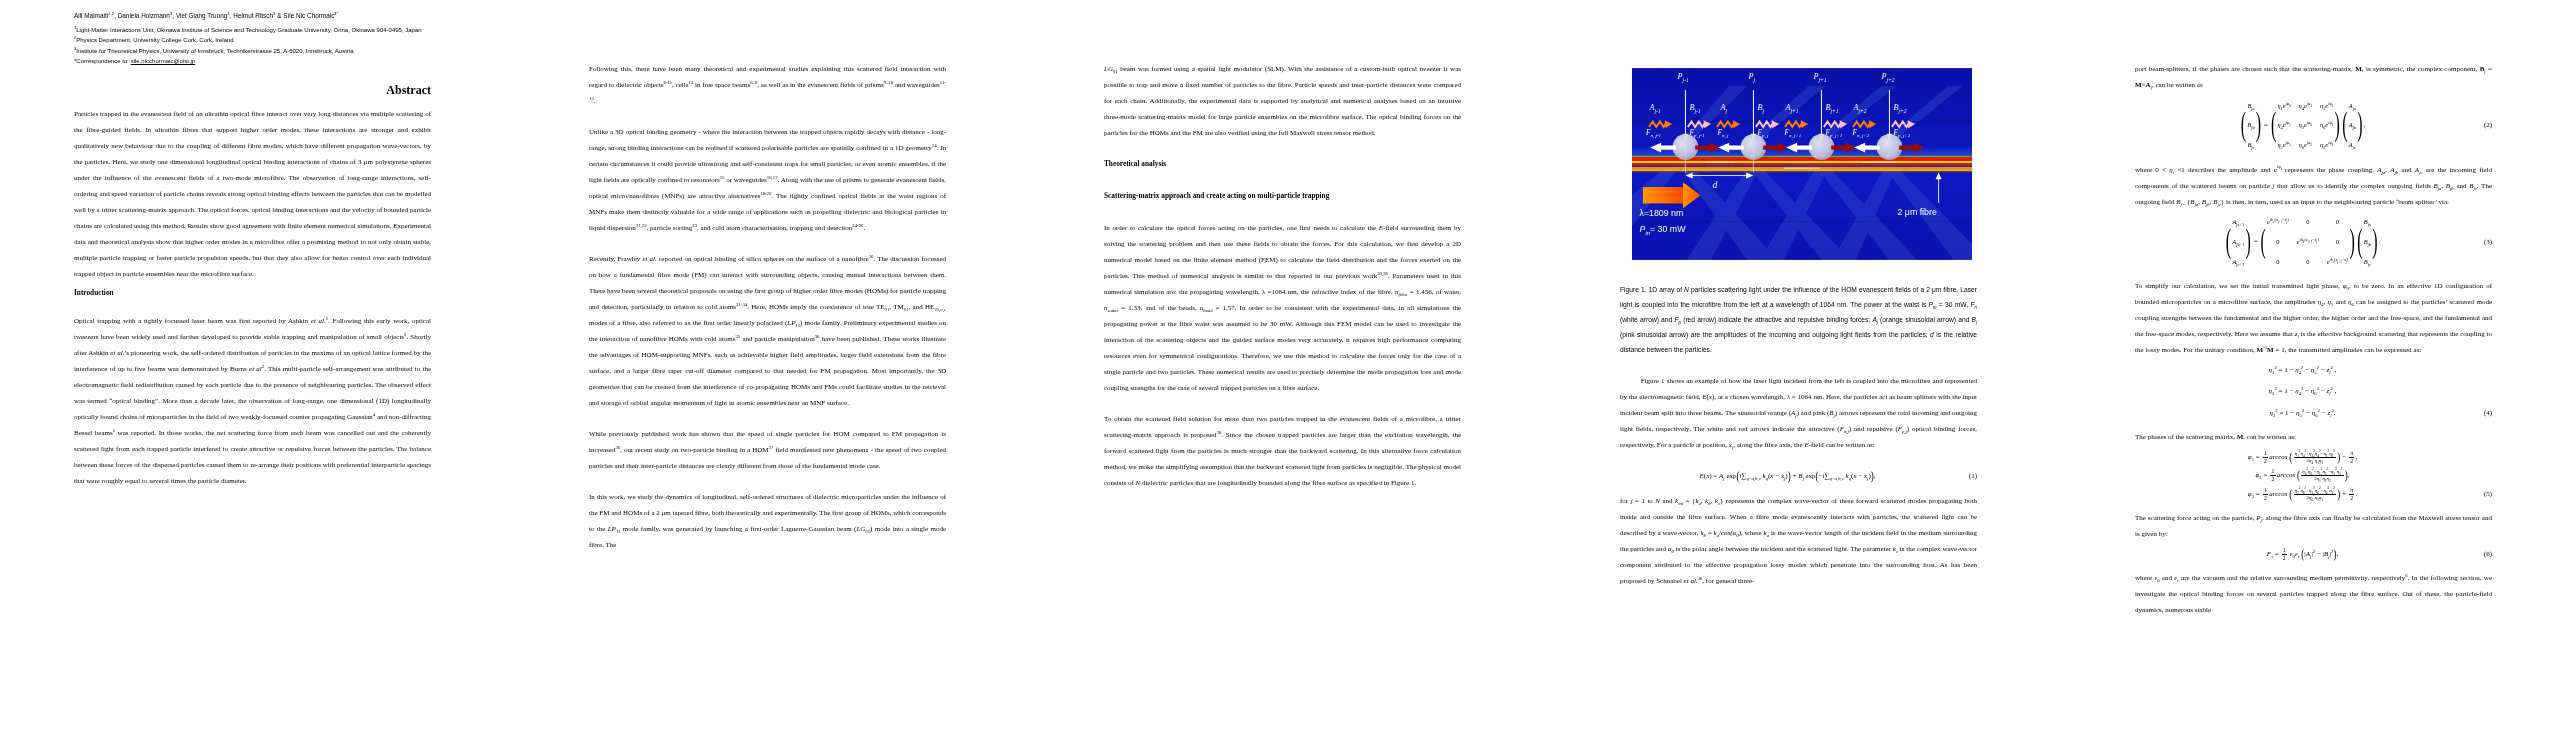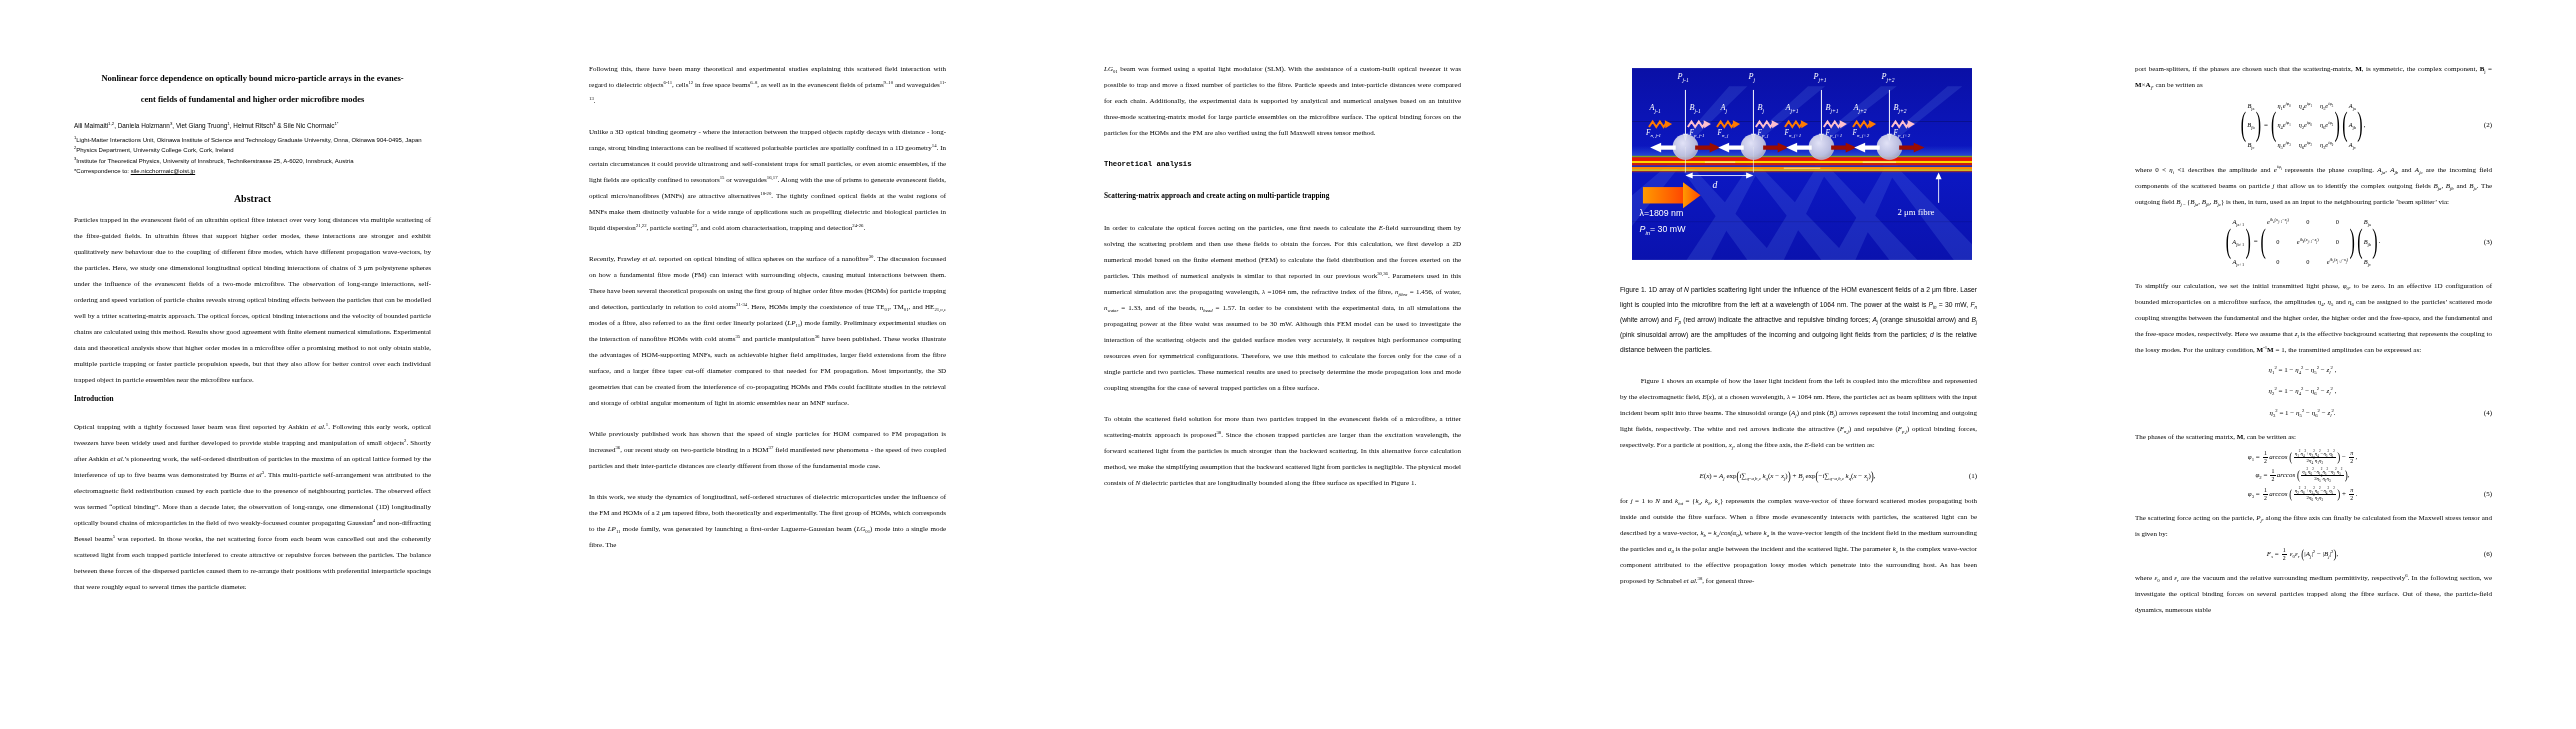--- a/index.html
+++ b/index.html
@@ -5,21 +5,21 @@
   html,body{margin:0;padding:0;background:#ffffff;width:2576px;height:729px;overflow:hidden;}
   body{font-family:"Liberation Serif",serif;color:#000;}
   .page{position:absolute;top:0;width:515px;height:729px;background:#fff;}
   .col{position:absolute;left:74px;width:357px;top:0;}
   .body-text{font-size:7px;line-height:16px;text-align:justify;}
   p.para{margin:0 0 15px 0;}
   .ttl{font-size:8.5px;line-height:21px;font-weight:bold;text-align:center;margin:68px 0 0 0;}
   .authors{font-family:"Liberation Sans",sans-serif;font-size:6.4px;margin-top:12px;}
   .affil{font-family:"Liberation Sans",sans-serif;font-size:6px;line-height:10.6px;margin-top:5.5px;}
   .affil .email{text-decoration:underline;}
-  .h-center{font-size:10px;font-weight:bold;text-align:center;margin:16.4px 0 8px 0;}
+  .h-center{font-size:12px;font-weight:bold;text-align:right;margin:16.4px 0 8px 0;}
   .h-left{font-size:7.3px;font-weight:bold;margin:0 0 16px 0;}
   sup{font-size:68%;line-height:0;}
   sub{font-size:68%;line-height:0;}
   .caption{font-family:"Liberation Sans",sans-serif;font-size:6.7px;line-height:15px;text-align:justify;margin-top:22px;}
   .indent1{text-indent:20.7px;}
   
   .eq{display:flex;align-items:center;margin:3.6px 0 8.5px 0;}
   .eq .ebody{flex:1;text-align:center;font-size:7px;}
   .eq .eno{width:22px;text-align:right;font-size:7px;}
   .eq.bottomno{align-items:flex-end;}
@@ -37,21 +37,20 @@
   .fig1 svg{position:absolute;left:0;top:0;}
   .figlabel{position:absolute;color:#fff;font-size:8.2px;font-style:italic;white-space:nowrap;}
   .figlabel.small{font-size:7.3px;}
   .figlabel.sans{font-family:"Liberation Sans",sans-serif;font-style:normal;font-size:8.8px;}
 </style>
 </head>
 <body>
 
 <div class="page" style="left:0;">
   <div class="col">
-    <div class="ttl">Nonlinear force dependence on optically bound micro-particle arrays in the evanes-<br>cent fields of fundamental and higher order microfibre modes</div>
     <div class="authors">Aili Maimaiti<sup>1,2</sup>, Daniela Holzmann<sup>3</sup>, Viet Giang Truong<sup>1</sup>, Helmut Ritsch<sup>3</sup> &amp; Síle Nic Chormaic<sup>1*</sup></div>
     <div class="affil">
       <div><sup>1</sup>Light-Matter Interactions Unit, Okinawa Institute of Science and Technology Graduate University, Onna, Okinawa 904-0495, Japan</div>
       <div><sup>2</sup>Physics Department, University College Cork, Cork, Ireland</div>
       <div><sup>3</sup>Institute for Theoretical Physics, University of Innsbruck, Technikerstrasse 25, A-6020, Innsbruck, Austria</div>
       <div><span>*Correspondence to: </span><span class="email">sile.nicchormaic@oist.jp</span></div>
     </div>
     <div class="h-center">Abstract</div>
     <div class="body-text">Particles trapped in the evanescent field of an ultrathin optical fibre interact over very long distances via multiple scattering of the fibre-guided fields. In ultrathin fibres that support higher order modes, these interactions are stronger and exhibit qualitatively new behaviour due to the coupling of different fibre modes, which have different propagation wave-vectors, by the particles. Here, we study one dimensional longitudinal optical binding interactions of chains of 3 μm polystyrene spheres under the influence of the evanescent fields of a two-mode microfibre. The observation of long-range interactions, self-ordering and speed variation of particle chains reveals strong optical binding effects between the particles that can be modelled well by a tritter scattering-matrix approach. The optical forces, optical binding interactions and the velocity of bounded particle chains are calculated using this method. Results show good agreement with finite element numerical simulations. Experimental data and theoretical analysis show that higher order modes in a microfibre offer a promising method to not only obtain stable, multiple particle trapping or faster particle propulsion speeds, but that they also allow for better control over each individual trapped object in particle ensembles near the microfibre surface.</div>
     <div class="h-left" style="margin-top:6px;">Introduction</div>
@@ -65,21 +64,21 @@
     <p class="para">Unlike a 3D optical binding geometry - where the interaction between the trapped objects rapidly decays with distance - long-range, strong binding interactions can be realised if scattered polarisable particles are spatially confined in a 1D geometry<sup>14</sup>. In certain circumstances it could provide ultrastrong and self-consistent traps for small particles, or even atomic ensembles, if the light fields are optically confined to resonators<sup>15</sup> or waveguides<sup>16,17</sup>. Along with the use of prisms to generate evanescent fields, optical micro/nanofibres (MNFs) are attractive alternatives<sup>18-20</sup>. The tightly confined optical fields at the waist regions of MNFs make them distinctly valuable for a wide range of applications such as propelling dielectric and biological particles in liquid dispersion<sup>21,22</sup>, particle sorting<sup>23</sup>, and cold atom characterisation, trapping and detection<sup>24-26</sup>.</p>
     <p class="para">Recently, Frawley <i>et al.</i> reported on optical binding of silica spheres on the surface of a nanofibre<sup>30</sup>. The discussion focussed on how a fundamental fibre mode (FM) can interact with surrounding objects, causing mutual interactions between them. There have been several theoretical proposals on using the first group of higher order fibre modes (HOMs) for particle trapping and detection, particularly in relation to cold atoms<sup>31-34</sup>. Here, HOMs imply the coexistence of true TE<sub>01</sub>, TM<sub>01</sub>, and HE<sub>21,o,e</sub> modes of a fibre, also referred to as the first order linearly polarized (<i>LP</i><sub>11</sub>) mode family. Preliminary experimental studies on the interaction of nanofibre HOMs with cold atoms<sup>35</sup> and particle manipulation<sup>36</sup> have been published. These works illustrate the advantages of HOM-supporting MNFs, such as achievable higher field amplitudes, larger field extensions from the fibre surface, and a larger fibre taper cut-off diameter compared to that needed for FM propagation. Most importantly, the 3D geometries that can be created from the interference of co-propagating HOMs and FMs could facilitate studies in the retrieval and storage of orbital angular momentum of light in atomic ensembles near an MNF surface.</p>
     <p class="para">While previously published work has shown that the speed of single particles for HOM compared to FM propagation is increased<sup>36</sup>, our recent study on two-particle binding in a HOM<sup>37</sup> field manifested new phenomena - the speed of two coupled particles and their inter-particle distances are clearly different from those of the fundamental mode case.</p>
     <p class="para">In this work, we study the dynamics of longitudinal, self-ordered structures of dielectric microparticles under the influence of the FM and HOMs of a 2 μm tapered fibre, both theoretically and experimentally. The first group of HOMs, which corresponds to the <i>LP</i><sub>11</sub> mode family, was generated by launching a first-order Laguerre-Gaussian beam (<i>LG</i><sub>01</sub>) mode into a single mode fibre. The</p>
   </div>
 </div>
 
 <div class="page" style="left:1030px;">
   <div class="col body-text" style="top:61px;">
     <p class="para"><i>LG</i><sub>01</sub> beam was formed using a spatial light modulator (SLM). With the assistance of a custom-built optical tweezer it was possible to trap and move a fixed number of particles to the fibre. Particle speeds and inter-particle distances were compared for each chain. Additionally, the experimental data is supported by analytical and numerical analyses based on an intuitive three-mode scattering-matrix model for large particle ensembles on the microfibre surface. The optical binding forces on the particles for the HOMs and the FM are also verified using the full Maxwell stress tensor method.</p>
-    <div class="h-left" style="margin-top:11px;font-family:Liberation Mono, monospace;">Theoretical analysis</div>
+    <div class="h-left" style="margin-top:11px;">Theoretical analysis</div>
     <div class="h-left">Scattering-matrix approach and create acting on multi-particle trapping</div>
     <p class="para">In order to calculate the optical forces acting on the particles, one first needs to calculate the <i>E</i>-field surrounding them by solving the scattering problem and then use these fields to obtain the forces. For this calculation, we first develop a 2D numerical model based on the finite element method (FEM) to calculate the field distribution and the forces exerted on the particles. This method of numerical analysis is similar to that reported in our previous work<sup>30,36</sup>. Parameters used in this numerical simulation are: the propagating wavelength, <i>λ</i> =1064 nm, the refractive index of the fibre, <i>n<sub>fibre</sub></i> = 1.456, of water, <i>n<sub>water</sub></i> = 1.33, and of the beads, <i>n<sub>bead</sub></i> = 1.57. In order to be consistent with the experimental data, in all simulations the propagating power at the fibre waist was assumed to be 30 mW. Although this FEM model can be used to investigate the interaction of the scattering objects and the guided surface modes very accurately, it requires high performance computing resources even for symmetrical configurations. Therefore, we use this method to calculate the forces only for the case of a single particle and two particles. These numerical results are used to precisely determine the mode propagation loss and mode coupling strengths for the case of several trapped particles on a fibre surface.</p>
     <p class="para">To obtain the scattered field solution for more than two particles trapped in the evanescent fields of a microfibre, a tritter scattering-matrix approach is proposed<sup>38</sup>. Since the chosen trapped particles are larger than the excitation wavelength, the forward scattered light from the particles is much stronger than the backward scattering. In this alternative force calculation method, we make the simplifying assumption that the backward scattered light from particles is negligible. The physical model consists of <i>N</i> dielectric particles that are longitudinally bounded along the fibre surface as specified in Figure 1.</p>
   </div>
 </div>
 
 <div class="page" style="left:1546px;">
   <div class="col">
 
     <div class="fig1">
@@ -227,21 +226,21 @@
       <span class="figlabel small" style="left:86px;top:60px;"><i>F</i><sub>n, j</sub></span>
       <span class="figlabel small" style="left:126px;top:60px;"><i>F</i><sub>p, j</sub></span>
       <span class="figlabel small" style="left:153px;top:60px;"><i>F</i><sub>n, j+1</sub></span>
       <span class="figlabel small" style="left:194px;top:60px;"><i>F</i><sub>p, j+1</sub></span>
       <span class="figlabel small" style="left:221px;top:60px;"><i>F</i><sub>n, j+2</sub></span>
       <span class="figlabel small" style="left:262px;top:60px;"><i>F</i><sub>p, j+2</sub></span>
 
       <span class="figlabel" style="left:81px;top:111px;font-size:9.7px;"><i>d</i></span>
       <span class="figlabel sans" style="left:8px;top:140px;">λ=1809 nm</span>
       <span class="figlabel sans" style="left:8px;top:156px;"><i>P<sub>in</sub></i>= 30 mW</span>
-      <span class="figlabel sans" style="left:266px;top:139px;font-family:Liberation Serif, serif;">2 μm fibre</span>
+      <span class="figlabel sans" style="left:266px;top:139px;">2 μm fibre</span>
     </div>
 
     <div class="caption">Figure 1. 1D array of <i>N</i> particles scattering light under the influence of the HOM evanescent fields of a 2 μm fibre. Laser light is coupled into the microfibre from the left at a wavelength of 1064 nm. The power at the waist is <i>P<sub>in</sub></i> = 30 mW, <i>F<sub>n</sub></i> (white arrow) and <i>F<sub>p</sub></i> (red arrow) indicate the attractive and repulsive binding forces; <i>A<sub>j</sub></i> (orange sinusoidal arrow) and <i>B<sub>j</sub></i> (pink sinusoidal arrow) are the amplitudes of the incoming and outgoing light fields from the particles; <i>d</i> is the relative distance between the particles.</div>
 
     <div class="body-text" style="margin-top:16px;">
       <p class="para indent1">Figure 1 shows an example of how the laser light incident from the left is coupled into the microfibre and represented by the electromagnetic field, <i>E</i>(<i>x</i>), at a chosen wavelength, <i>λ</i> = 1064 nm. Here, the particles act as beam splitters with the input incident beam split into three beams. The sinusoidal orange (<i>A<sub>j</sub></i>) and pink (<i>B<sub>j</sub></i>) arrows represent the total incoming and outgoing light fields, respectively. The white and red arrows indicate the attractive (<i>F<sub>n,j</sub></i>) and repulsive (<i>F<sub>p,j</sub></i>) optical binding forces, respectively. For a particle at position, <i>x<sub>j</sub></i>, along the fibre axis, the <i>E</i>-field can be written as:</p>
       <div class="eq">
         <span class="ebody"><i>E</i>(<i>x</i>) = <i>A<sub>j</sub></i> exp<span class="bigp2">(</span><i>i</i>∑<sub><i>q</i>=<i>a</i>,<i>b</i>,<i>c</i></sub> <i>k<sub>q</sub></i>(<i>x</i> − <i>x<sub>j</sub></i>)<span class="bigp2">)</span> + <i>B<sub>j</sub></i> exp<span class="bigp2">(</span>−<i>i</i>∑<sub><i>q</i>=<i>a</i>,<i>b</i>,<i>c</i></sub> <i>k<sub>q</sub></i>(<i>x</i> − <i>x<sub>j</sub></i>)<span class="bigp2">)</span>,</span>
         <span class="eno">(1)</span>
       </div>

